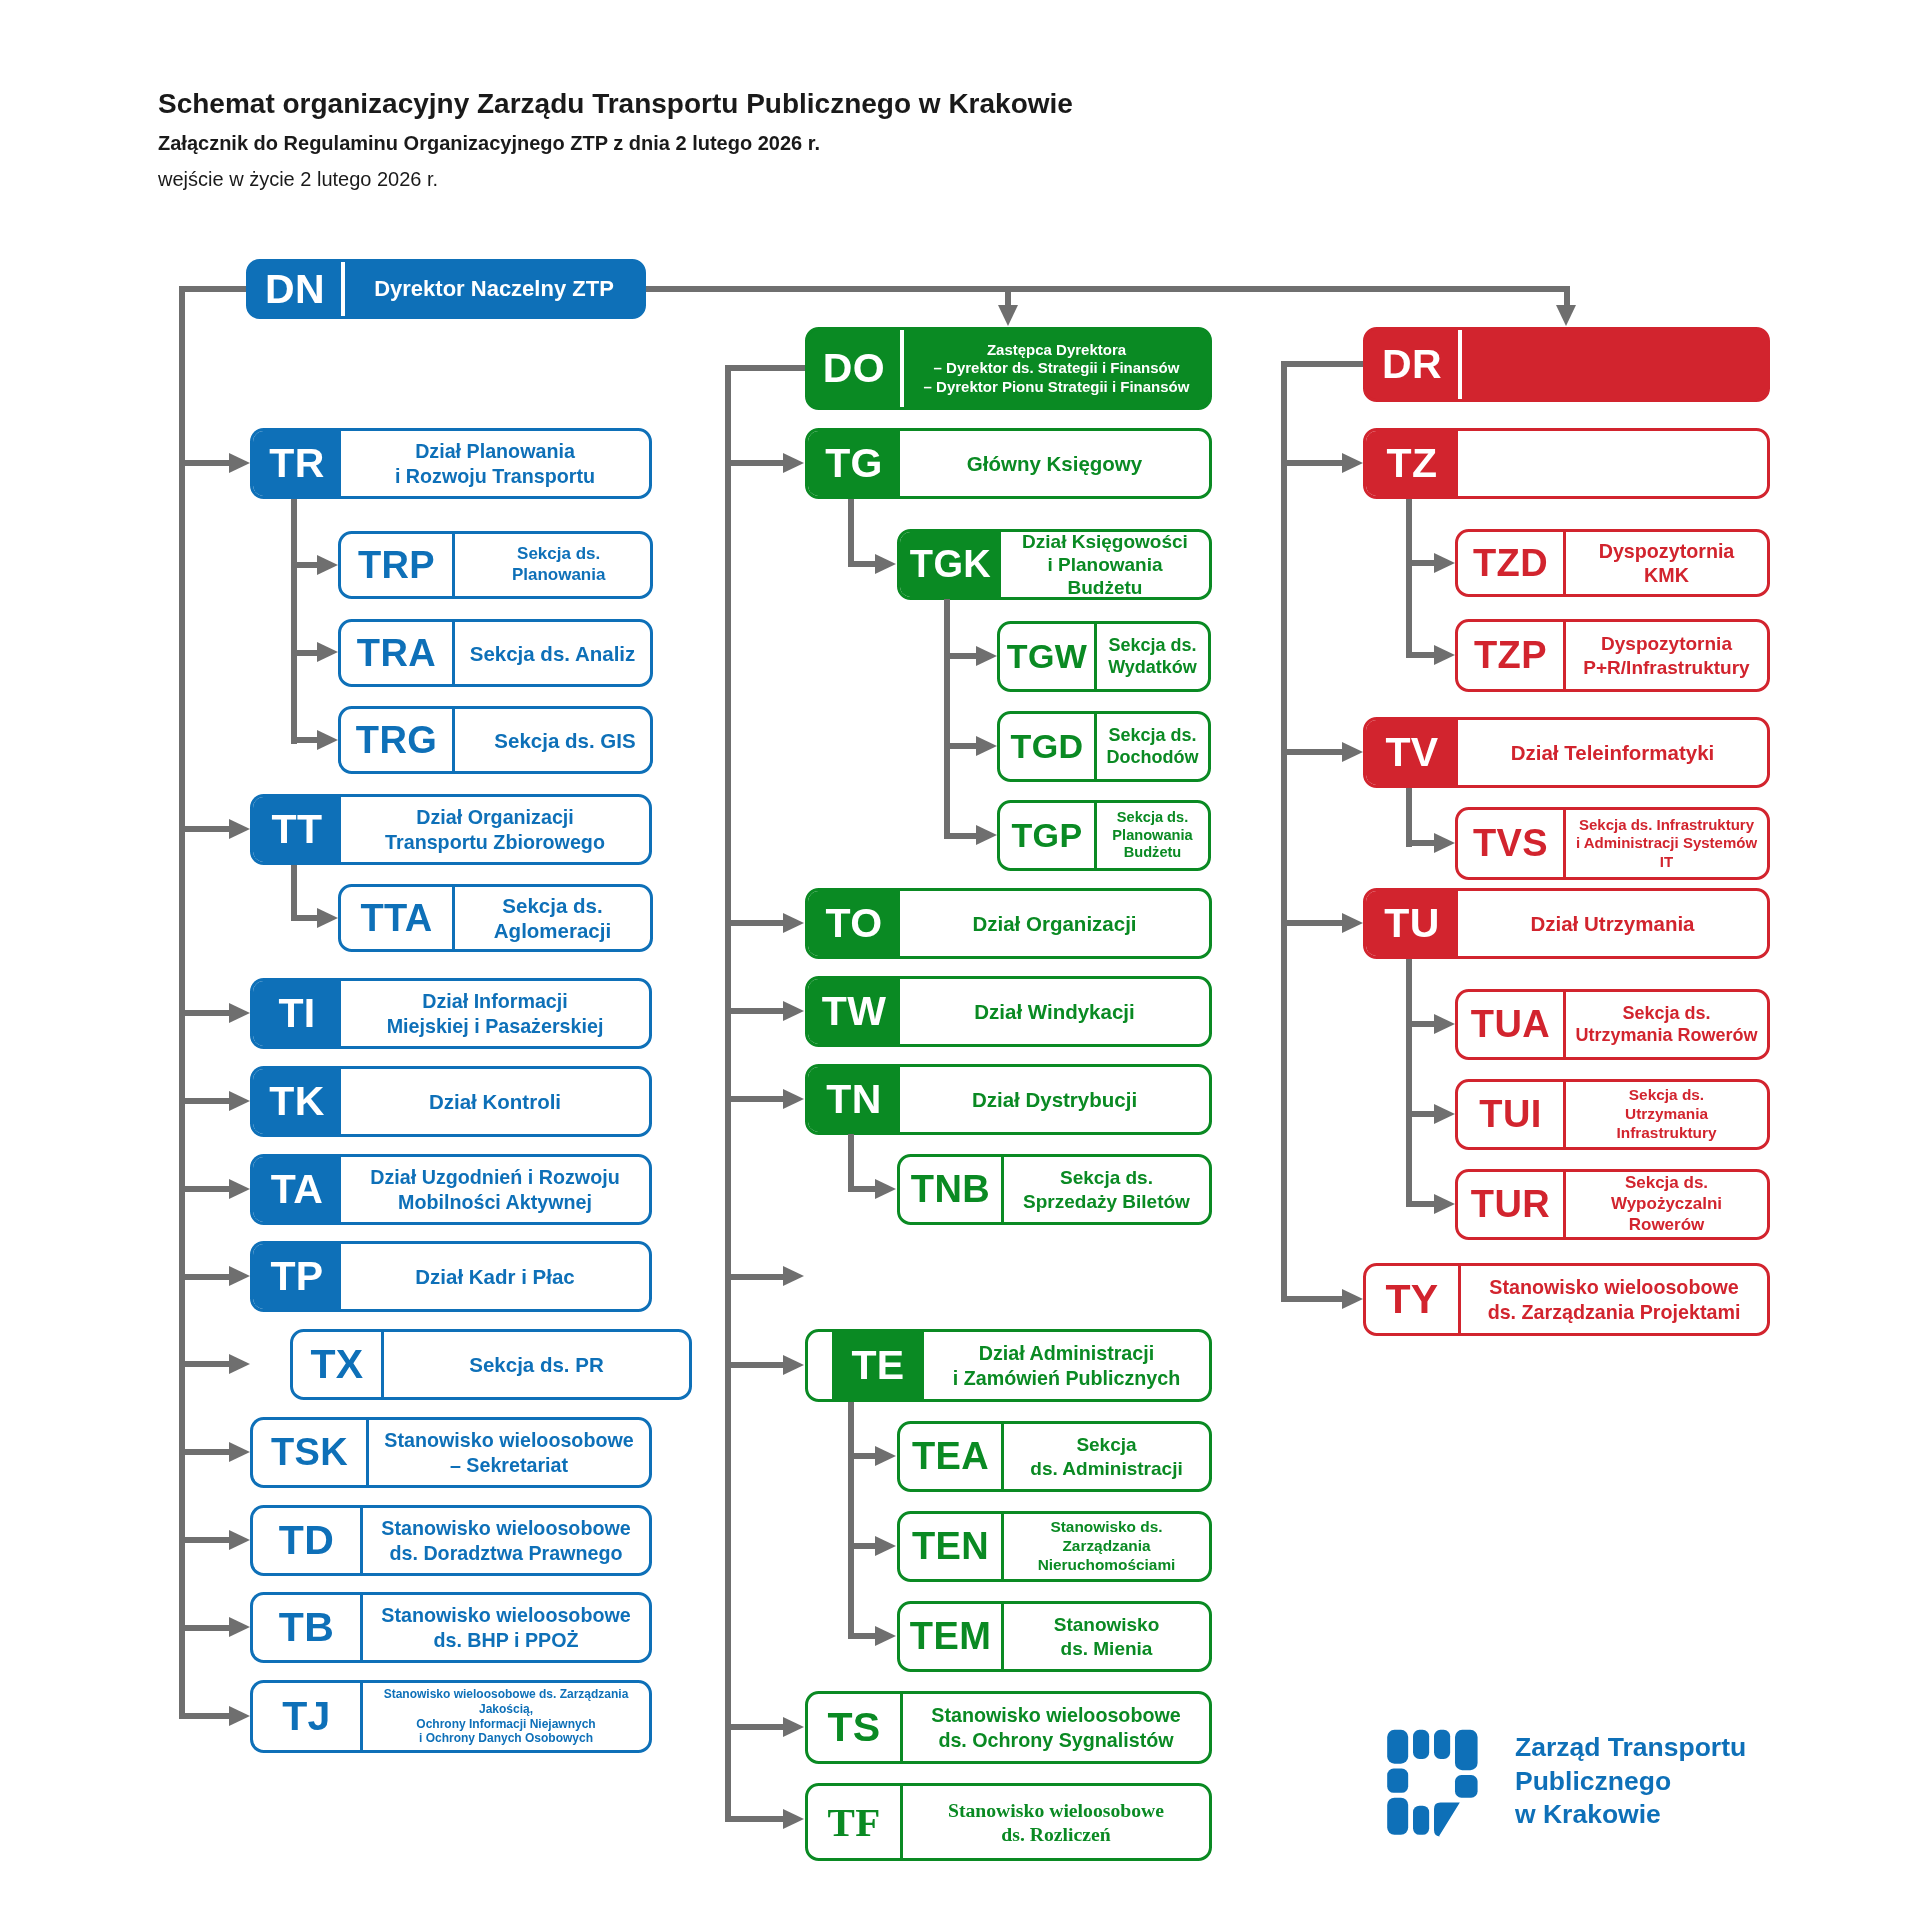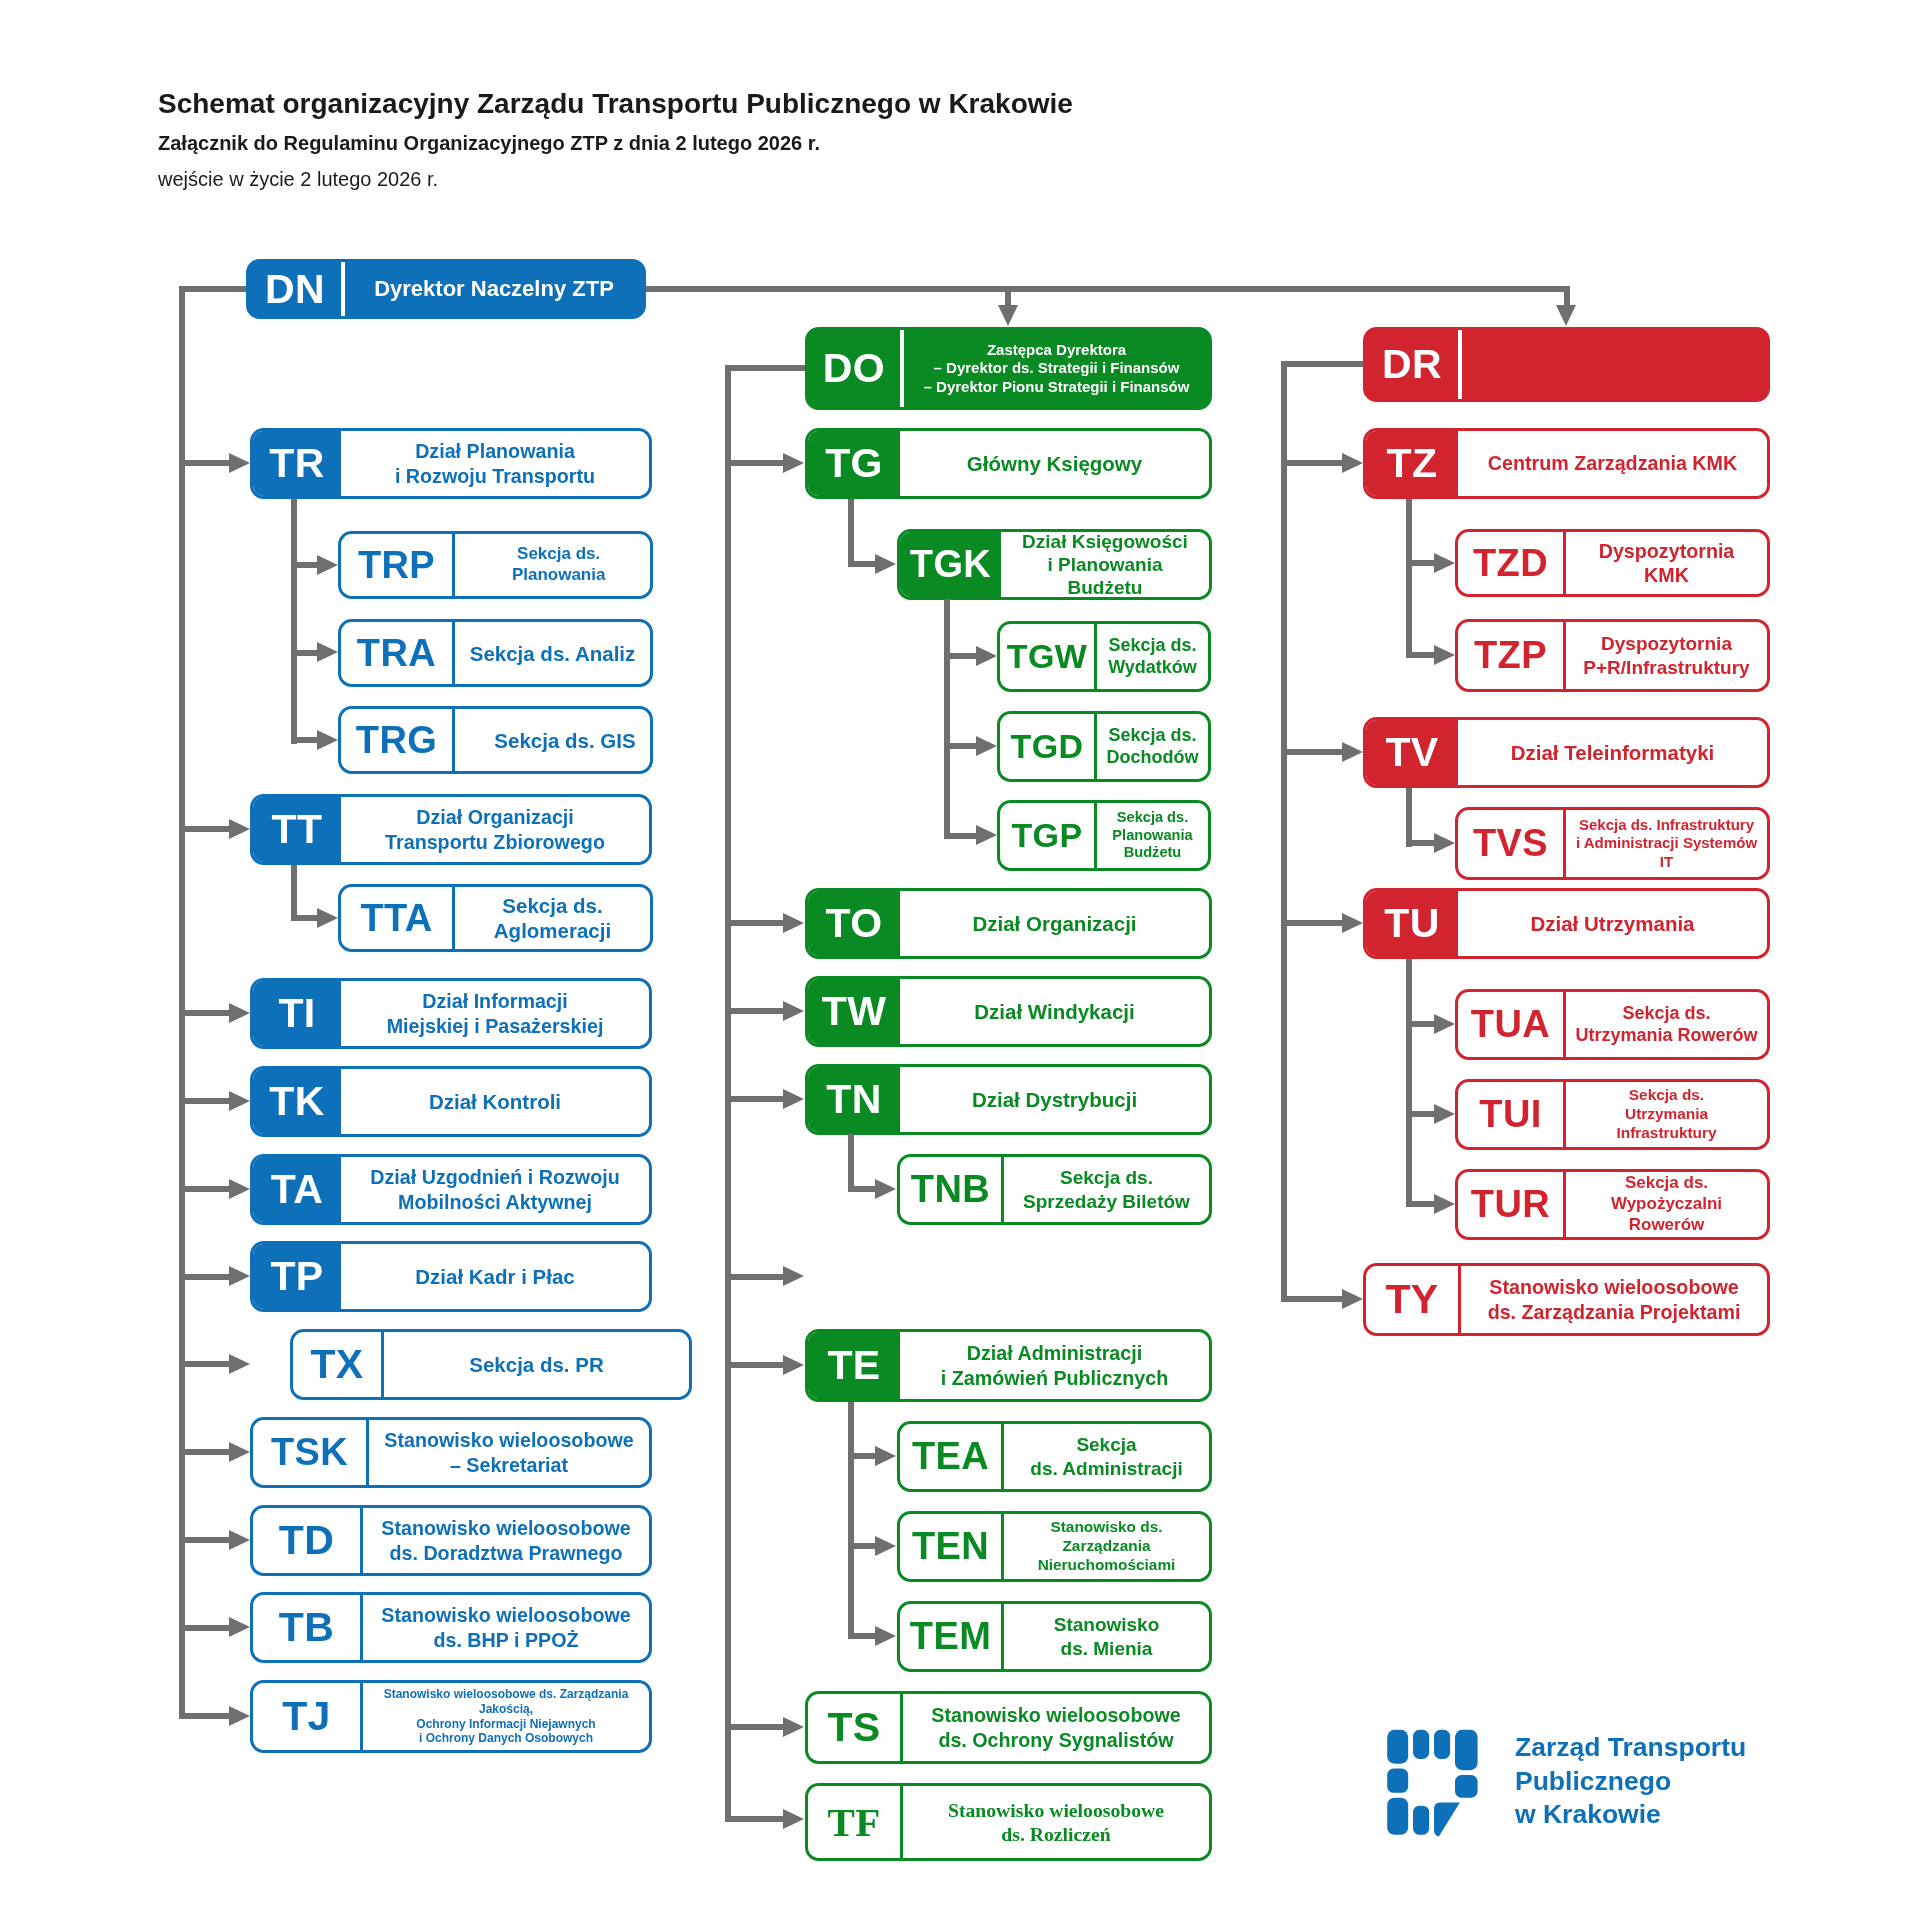--- a/index.html
+++ b/index.html
@@ -229,21 +229,21 @@
         <div class="">Dział Dystrybucji</div>
       </div>
     </div>
     <div class="node outline" style="left: 897px; top: 1154px; width: 315px; height: 71px; --c: #0A8A23;">
       <div class="code" style="width: 101px; font-size: 38px;">TNB</div>
       <div class="label" style="font-size: 19px;">
         <div class="">Sekcja ds.</div>
         <div class="">Sprzedaży Biletów</div>
       </div>
     </div>
-    <div class="node filled" style="left: 805px; top: 1329px; width: 407px; height: 73px; --c: #0A8A23;">
+    <div class="node filled" style="left: 805px; top: 1329px; width: 407px; height: 73px; padding-left: 24px; --c: #0A8A23;">
       <div class="code" style="width: 92px; font-size: 41px;">TE</div>
       <div class="label" style="font-size: 19.7px;">
         <div class="">Dział Administracji</div>
         <div class="">i Zamówień Publicznych</div>
       </div>
     </div>
     <div class="node outline" style="left: 897px; top: 1421px; width: 315px; height: 71px; --c: #0A8A23;">
       <div class="code" style="width: 101px; font-size: 38px;">TEA</div>
       <div class="label" style="font-size: 19px;">
         <div class="">Sekcja</div>
@@ -276,23 +276,20 @@
       <div class="label" style="font-size: 19.7px;">
         <div class="">Stanowisko wieloosobowe</div>
         <div class="">ds. Rozliczeń</div>
       </div>
     </div>
     <div class="node solid" style="left: 1363px; top: 327px; width: 407px; height: 75px; --c: #D2242E;">
       <div class="code" style="width: 92px; font-size: 41px;">DR</div>
     </div>
     <div class="node filled" style="left: 1363px; top: 428px; width: 407px; height: 71px; --c: #D2242E;">
       <div class="code" style="width: 92px; font-size: 41px;">TZ</div>
-      <div class="label" style="font-size: 19.7px;">
-        <div class="">Centrum Zarządzania KMK</div>
-      </div>
     </div>
     <div class="node outline" style="left: 1455px; top: 529px; width: 315px; height: 68px; --c: #D2242E;">
       <div class="code" style="width: 105px; font-size: 38px;">TZD</div>
       <div class="label" style="font-size: 19.7px;">
         <div class="">Dyspozytornia KMK</div>
       </div>
     </div>
     <div class="node outline" style="left: 1455px; top: 619px; width: 315px; height: 73px; --c: #D2242E;">
       <div class="code" style="width: 105px; font-size: 38px;">TZP</div>
       <div class="label" style="font-size: 19px;">

